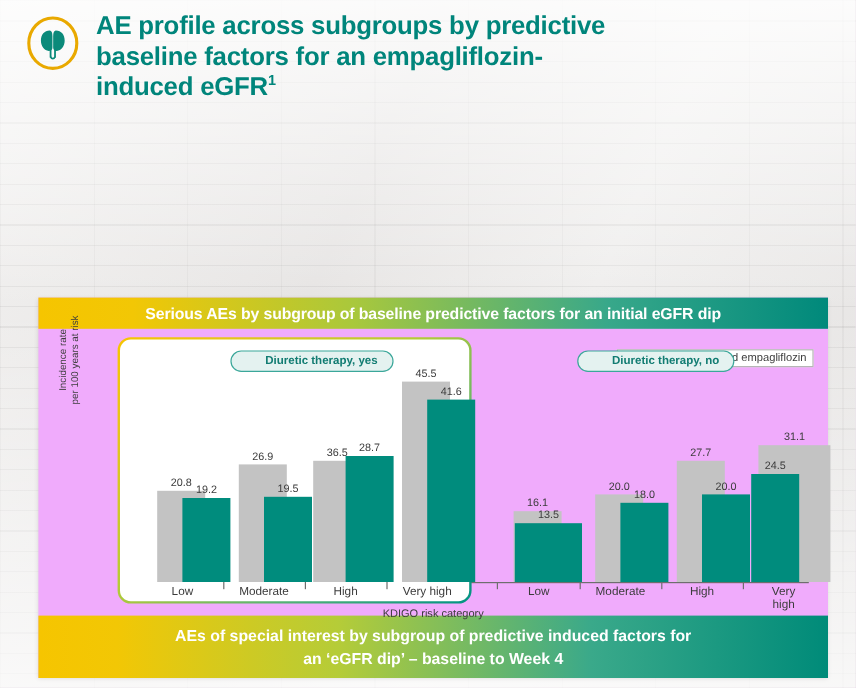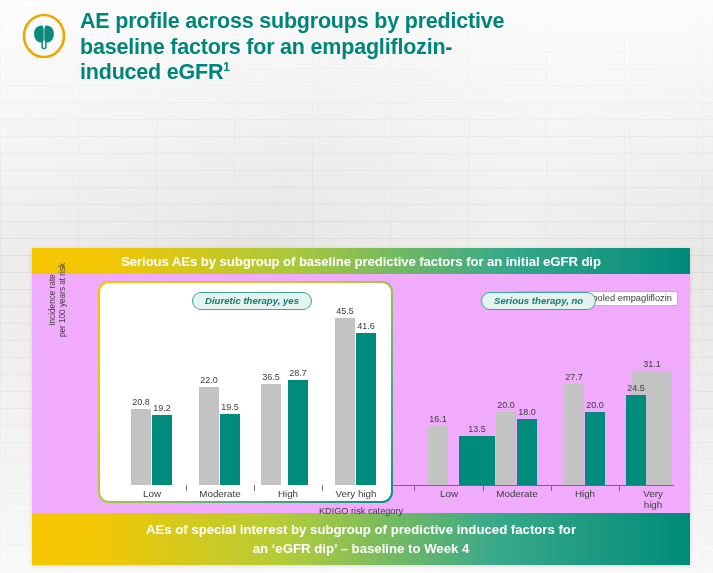--- a/index.html
+++ b/index.html
@@ -237,35 +237,35 @@
 
   .group-pill {
     position: absolute;
     z-index: 3;
     border: 1px solid #3ba79a;
     background: #e4f2f0;
     border-radius: 9px;
     color: #127c72;
     font-size: 9.6px;
     font-weight: bold;
-    padding: 2px 12px 3px 12px;
+    padding: 2px 12px 3px 28px;
     white-space: nowrap;
-    font-style: italic;
   }
 
   
   .bars-layer {
     position: absolute;
     left: 0; top: 0;
     width: 658px; height: 239px;
     z-index: 2;
   }
   .bar {
     position: absolute;
     bottom: 28px;
+    padding-left: 20px;
   }
   .bar-placebo { background: #c3c3c3; }
   .bar-empa { background: #008c7d; }
   .bar-value {
     position: absolute;
     bottom: 100%;
     left: 50%;
     transform: translateX(-50%);
     margin-bottom: 2px;
     font-size: 9px;
@@ -361,33 +361,33 @@
         <div class="y-tick" style="top:174.4px">10</div>
         <div class="y-tick" style="top:137.8px">20</div>
         <div class="y-tick" style="top:101.2px">30</div>
         <div class="y-tick" style="top:64.6px">40</div>
         <div class="y-tick" style="top:28px">50</div>
       </div>
 
       <div class="axis-line"></div>
 
       <div class="group-pill" style="left:160px; top:18px;">Diuretic therapy, yes</div>
-      <div class="group-pill" style="left:449px; top:18px;">Serious therapy, no</div>
+      <div class="group-pill" style="left:449px; top:18px;">Diuretic therapy, no</div>
 
       <div class="bars-layer">
 
         <div class="bar bar-placebo" style="left: 99px; width: 20px; height: 76.128px;">
           <span class="bar-value">20.8</span>
         </div>
         <div class="bar bar-empa" style="left: 120px; width: 20px; height: 70.272px;">
           <span class="bar-value">19.2</span>
         </div>
 
         <div class="bar bar-placebo" style="left: 167px; width: 20px; height: 98.454px;">
-          <span class="bar-value">22.0</span>
+          <span class="bar-value">26.9</span>
         </div>
         <div class="bar bar-empa" style="left: 188px; width: 20px; height: 71.37px;">
           <span class="bar-value">19.5</span>
         </div>
 
         <div class="bar bar-placebo" style="left: 229px; width: 20px; height: 101px;">
           <span class="bar-value">36.5</span>
         </div>
         <div class="bar bar-empa" style="left: 256px; width: 20px; height: 105.042px;">
           <span class="bar-value">28.7</span>
@@ -396,21 +396,21 @@
         <div class="bar bar-placebo" style="left: 303px; width: 20px; height: 166.53px;">
           <span class="bar-value">45.5</span>
         </div>
         <div class="bar bar-empa" style="left: 324px; width: 20px; height: 152.256px;">
           <span class="bar-value">41.6</span>
         </div>
 
         <div class="bar bar-placebo" style="left: 396px; width: 20px; height: 58.926px;">
           <span class="bar-value">16.1</span>
         </div>
-        <div class="bar bar-empa" style="left: 427px; width: 36px; height: 49.41px; text-align: center;">
+        <div class="bar bar-empa" style="left: 397px; width: 36px; height: 49.41px; text-align: center;">
           <span class="bar-value">13.5</span>
         </div>
 
         <div class="bar bar-placebo" style="left: 464px; width: 20px; height: 73.2px;">
           <span class="bar-value">20.0</span>
         </div>
         <div class="bar bar-empa" style="left: 485px; width: 20px; height: 65.88px;">
           <span class="bar-value">18.0</span>
         </div>
 

